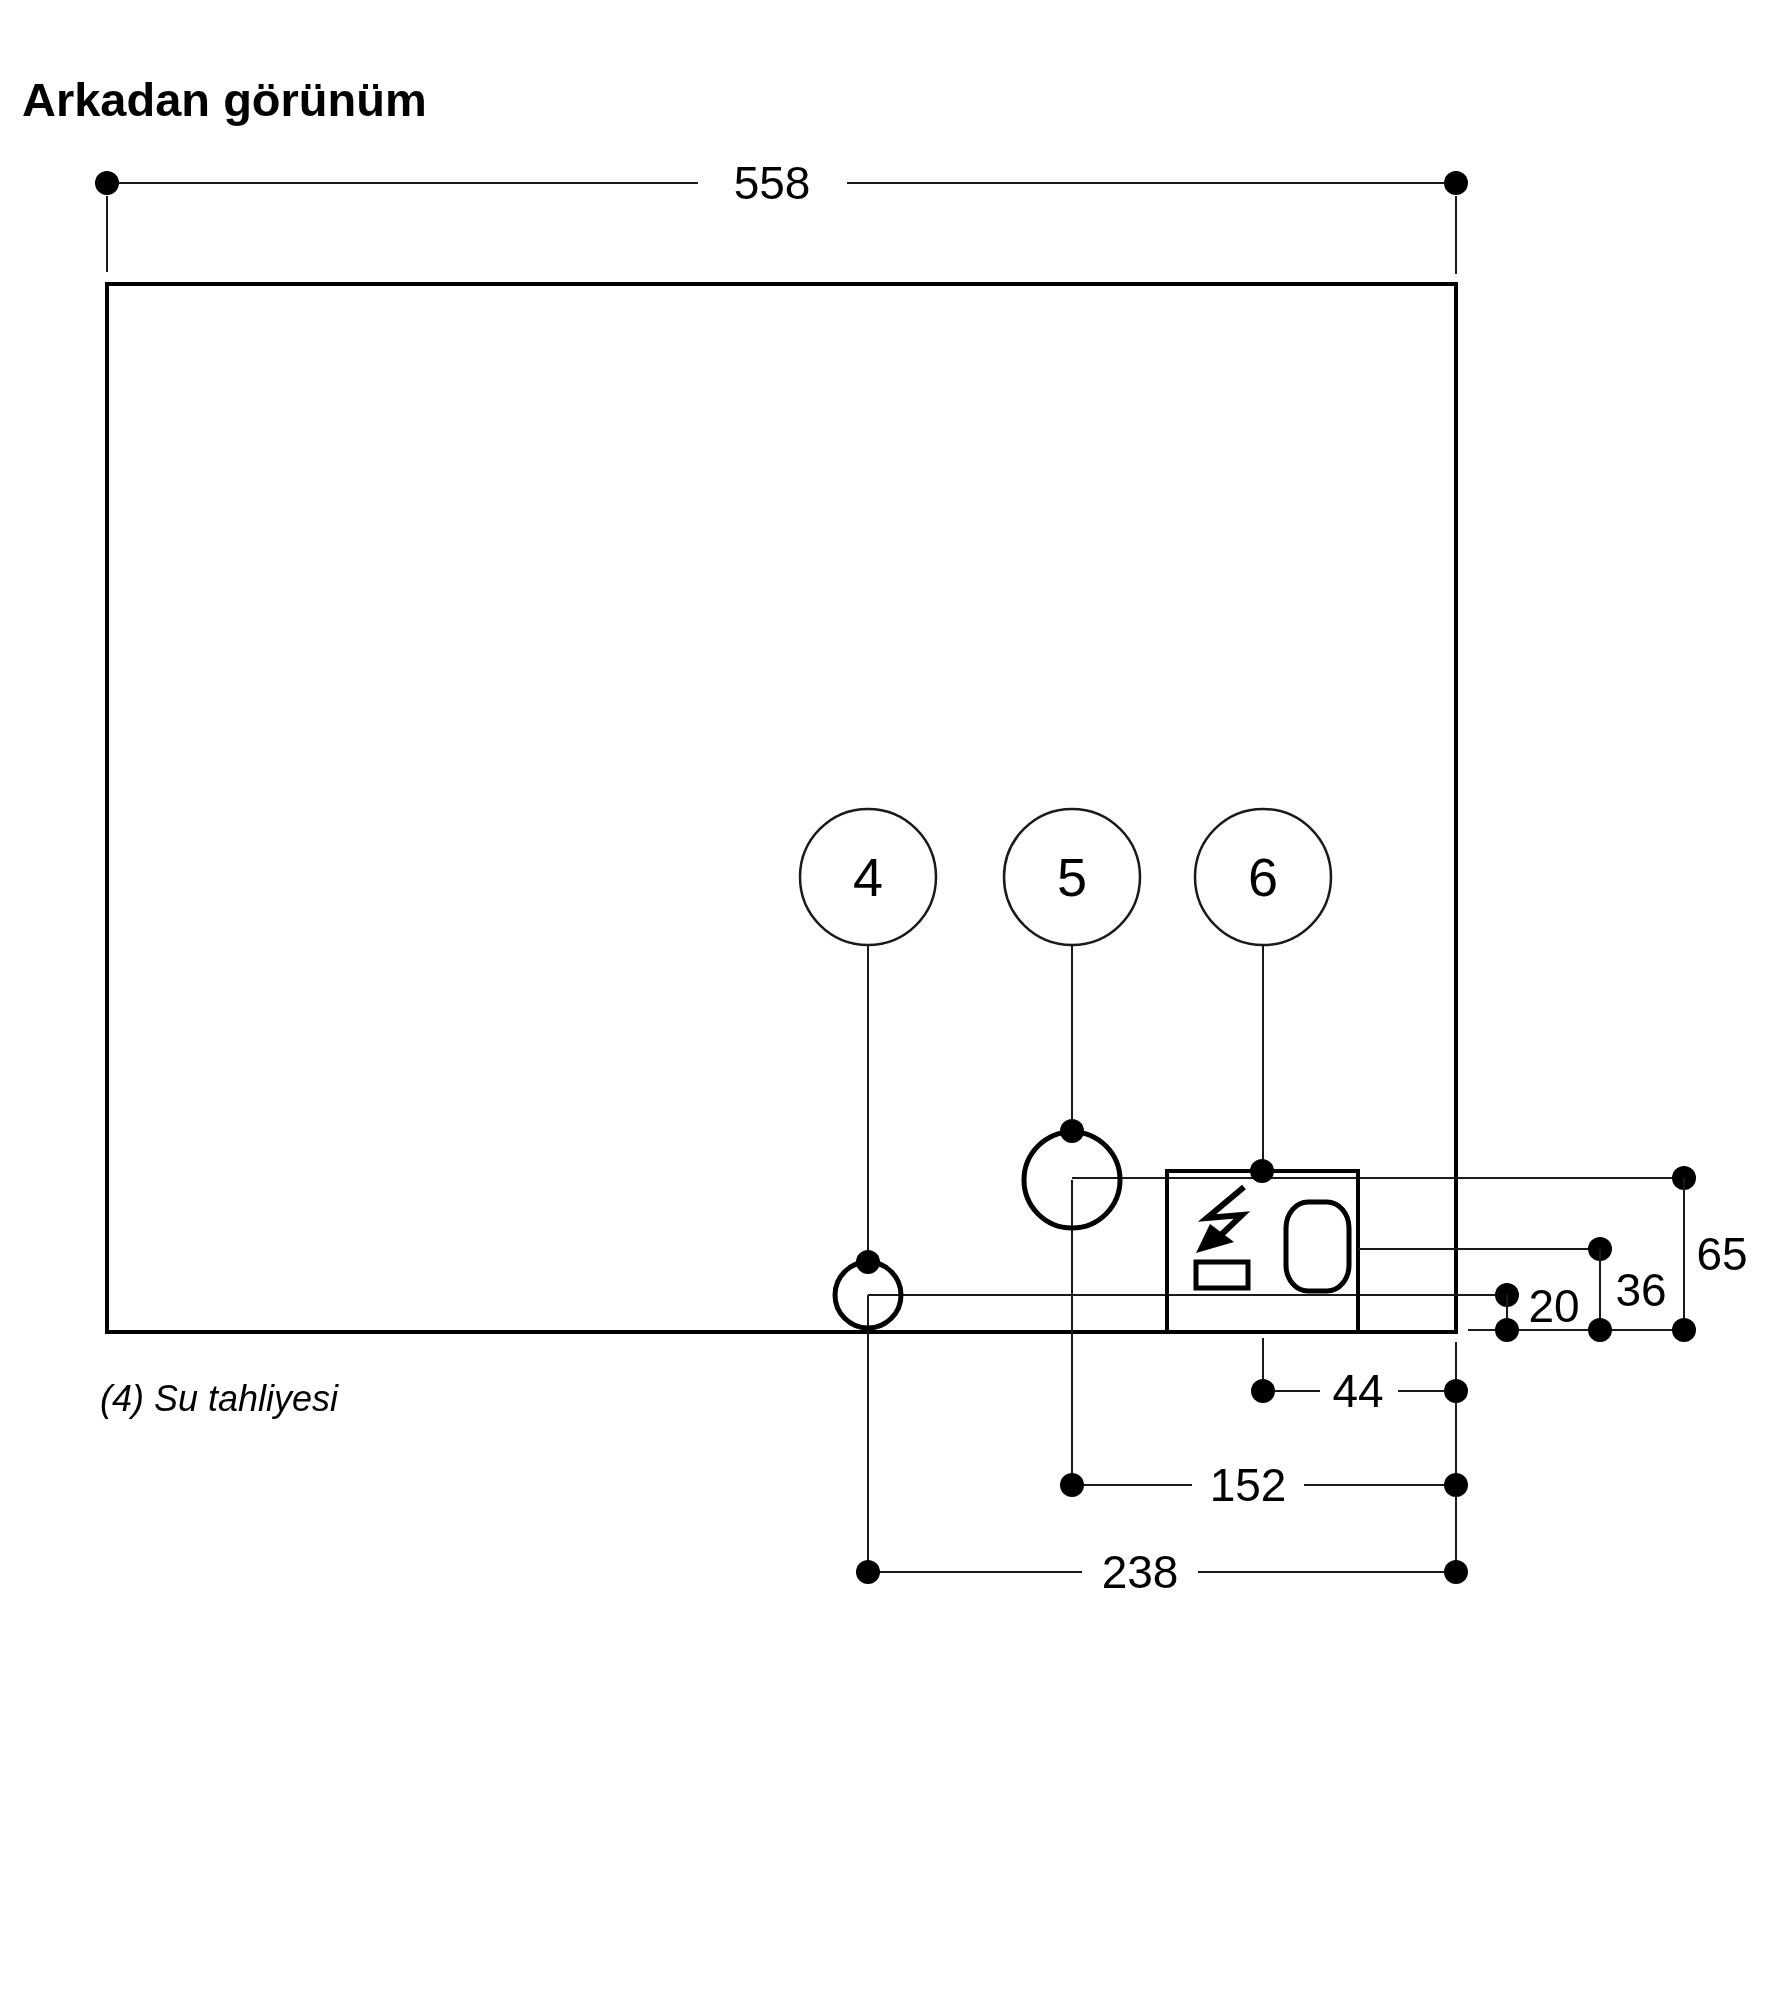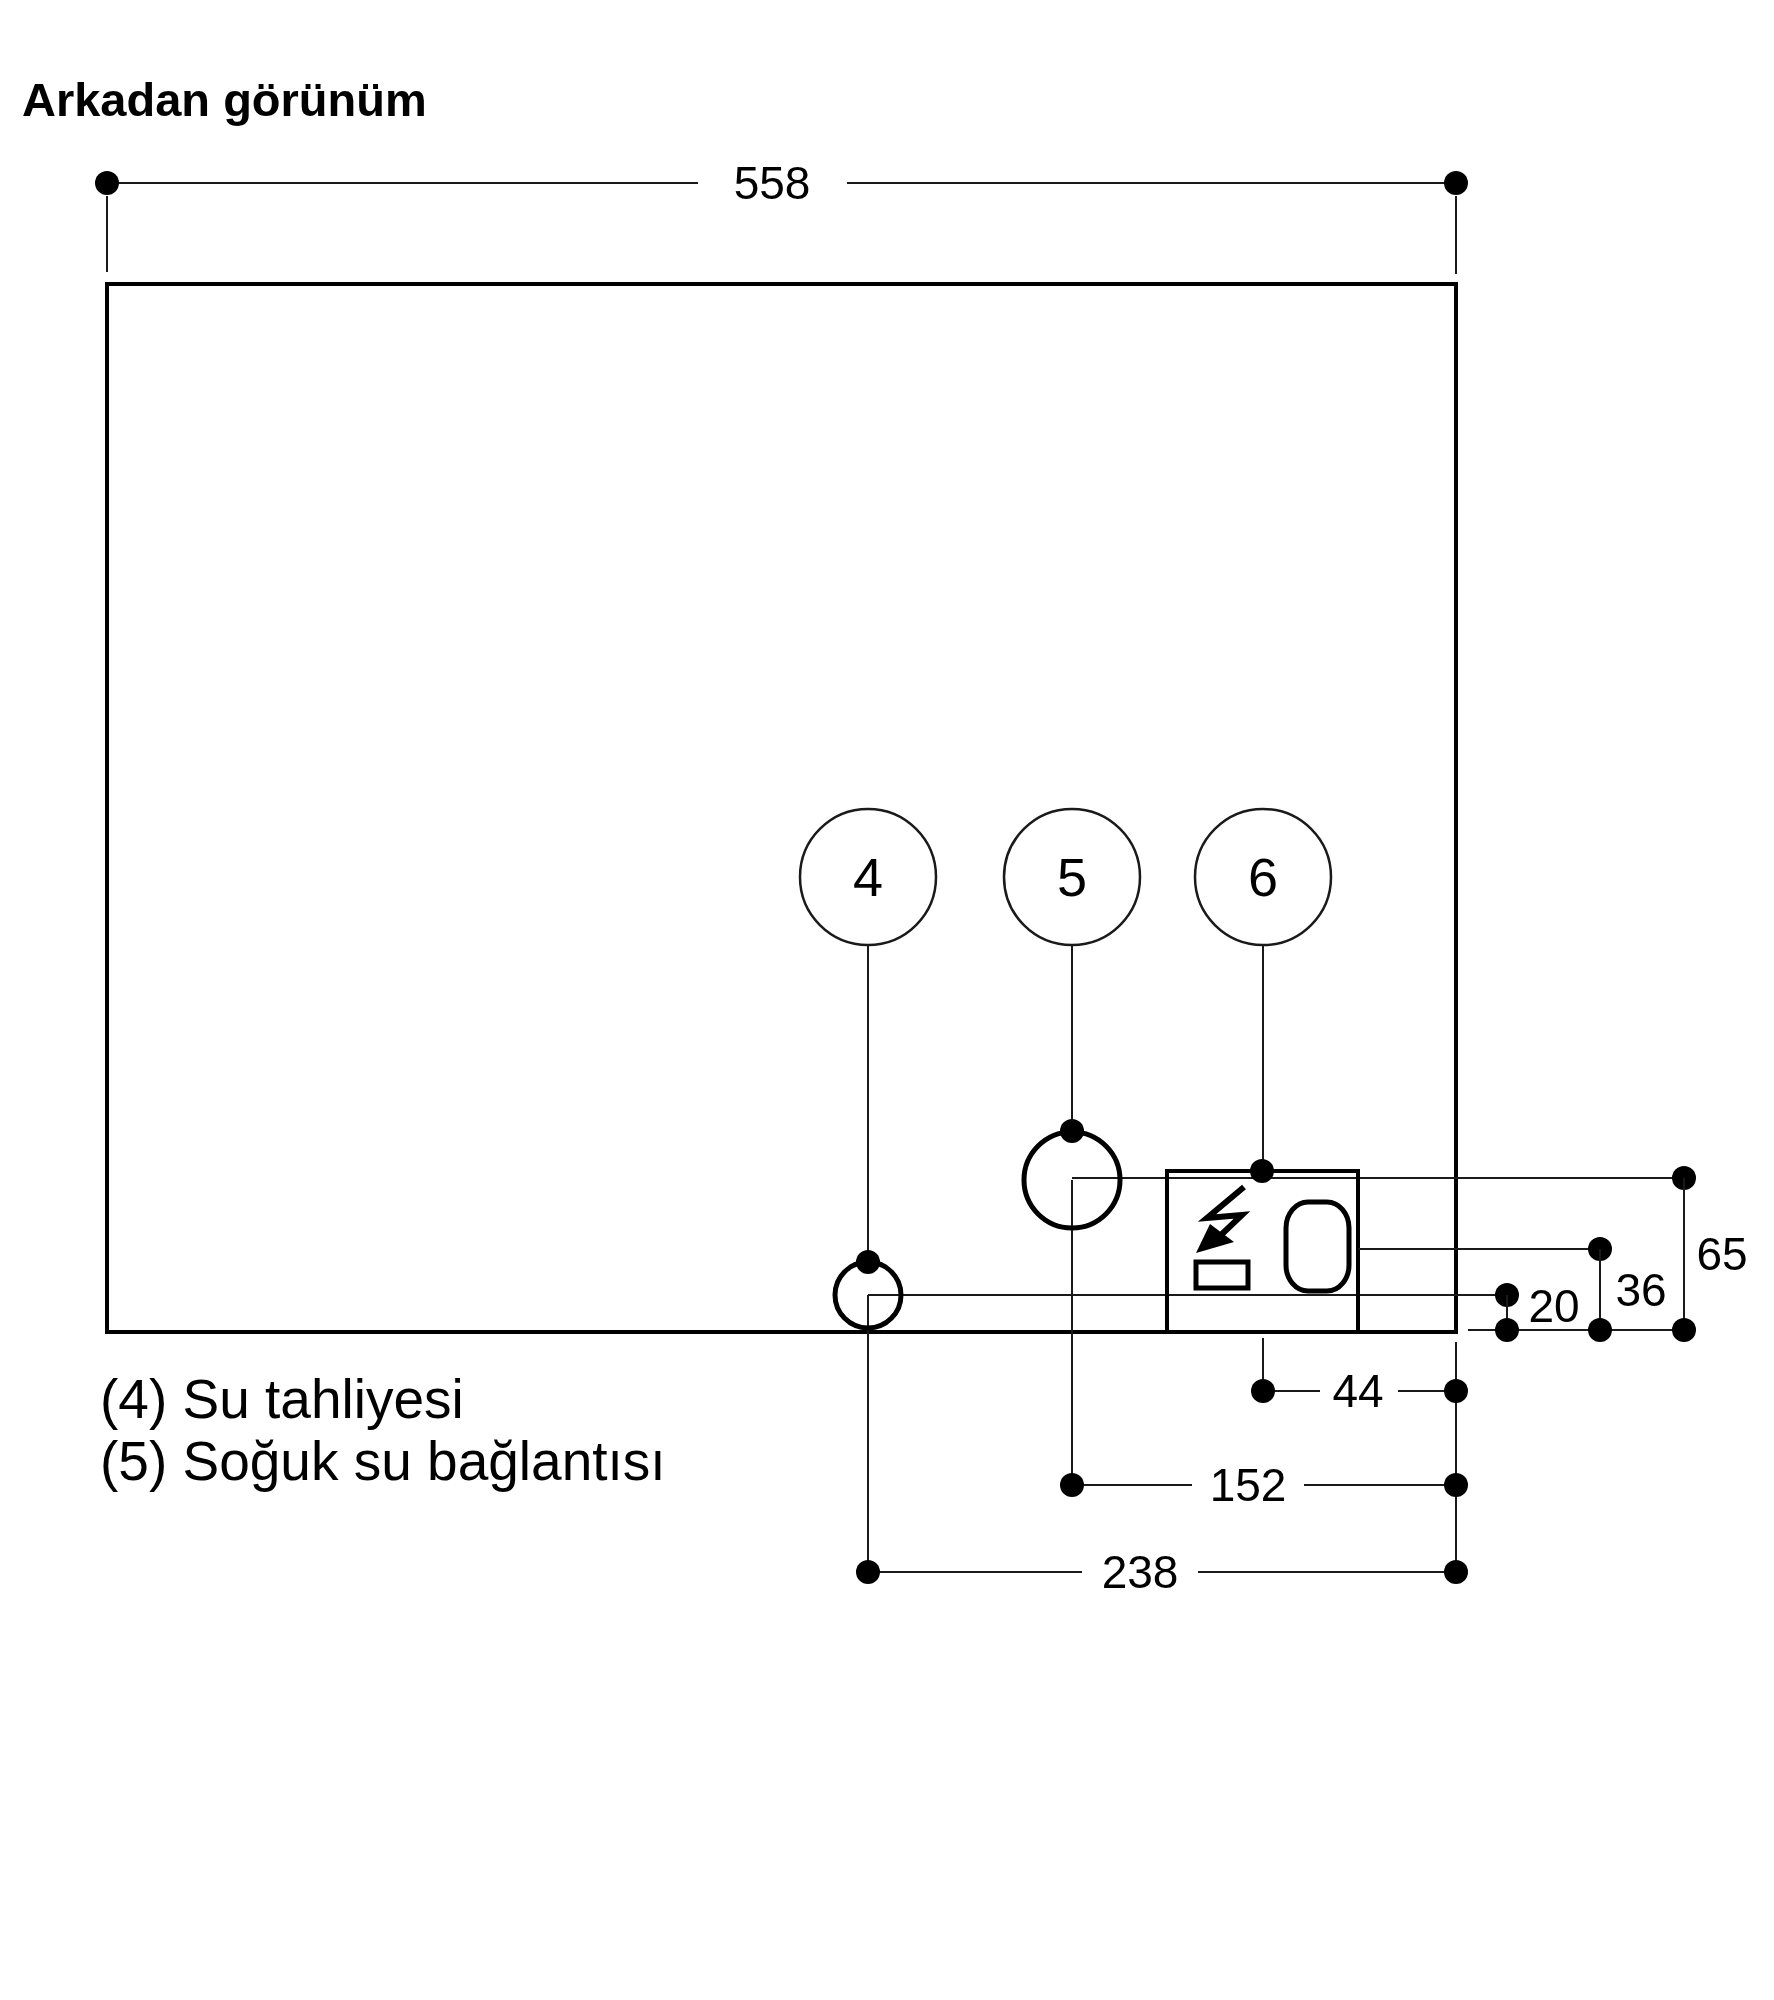--- a/index.html
+++ b/index.html
@@ -19,21 +19,21 @@
   svg .thin{stroke:#1a1a1a;stroke-width:2;fill:none;}
   svg .medium{stroke:#000;stroke-width:4;fill:none;}
   svg .thick{stroke:#000;stroke-width:5;fill:none;}
   svg .balloon{stroke:#1a1a1a;stroke-width:2.5;fill:#ffffff;}
   svg .dot{fill:#000;stroke:none;}
   svg text{fill:#000;font-family:"Liberation Sans","DejaVu Sans",sans-serif;}
   svg text.dim{font-size:46px;text-anchor:middle;}
   svg text.balloon-num{font-size:54px;text-anchor:middle;}
   .legend{
     position:absolute;left:100px;top:1368px;
-    font-size:55px;color:#000;line-height:62px;white-space:nowrap;
+    font-size:36px;color:#000;line-height:62px;white-space:nowrap;font-style:italic;
   }
 </style>
 </head>
 <body>
 
 <div class="page">
 
   <div class="title">Arkadan görünüm</div>
 
   <svg class="drawing" width="1774" height="2000" viewBox="0 0 1774 2000">
@@ -132,16 +132,15 @@
       <line class="thin" x1="1198" y1="1572" x2="1456" y2="1572"></line>
       <circle class="dot" cx="868" cy="1572" r="12"></circle>
       <circle class="dot" cx="1456" cy="1572" r="12"></circle>
       <text class="dim" x="1140" y="1588">238</text>
     </g>
 
   </svg>
 
   <div class="legend">
     <div>(4) Su tahliyesi</div>
-    <div>(5) Soğuk su bağlantısı</div>
   </div>
 
 </div>
 
 </body></html>

